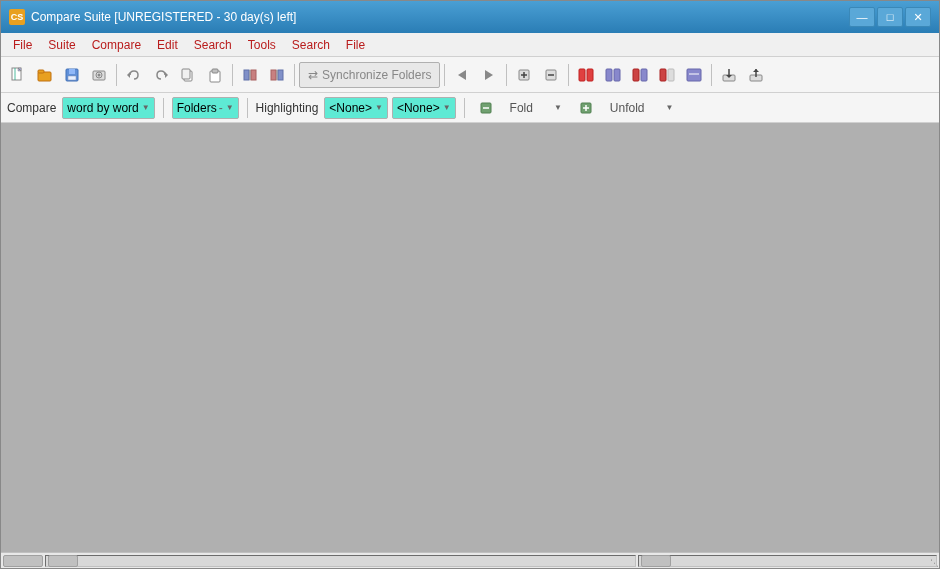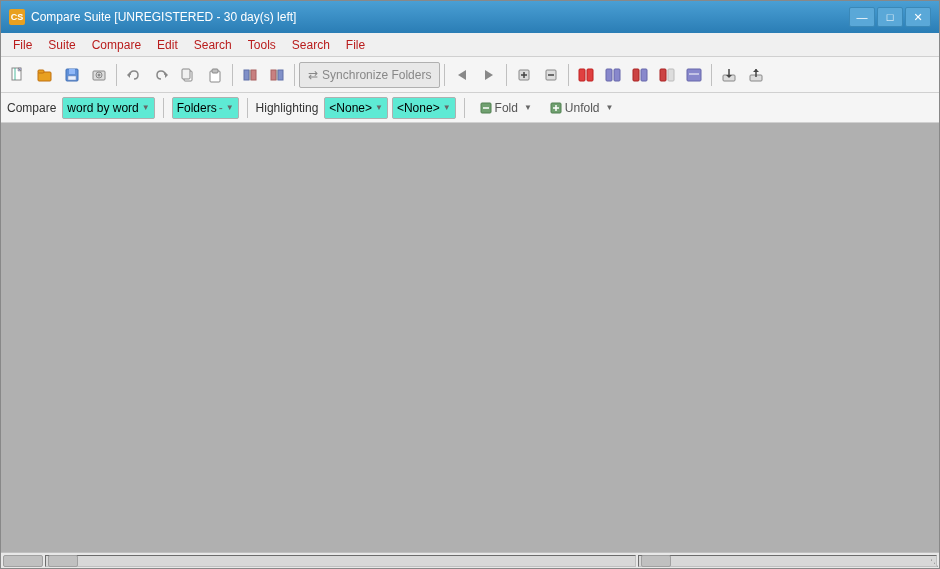--- a/index.html
+++ b/index.html
@@ -165,21 +165,21 @@
     .fold-btn {
       display: flex;
       align-items: center;
       padding: 2px 6px;
       font-size: 12px;
       cursor: pointer;
       color: #555;
       border: 1px solid transparent;
       border-radius: 2px;
       height: 22px;
-      gap: 3px;
+      gap: 18px;
     }
     
     .main-content {
       flex: 1;
       background: #b0b0b0;
       position: relative;
       overflow: hidden;
     }
     
     .bottom-scrollbar {

